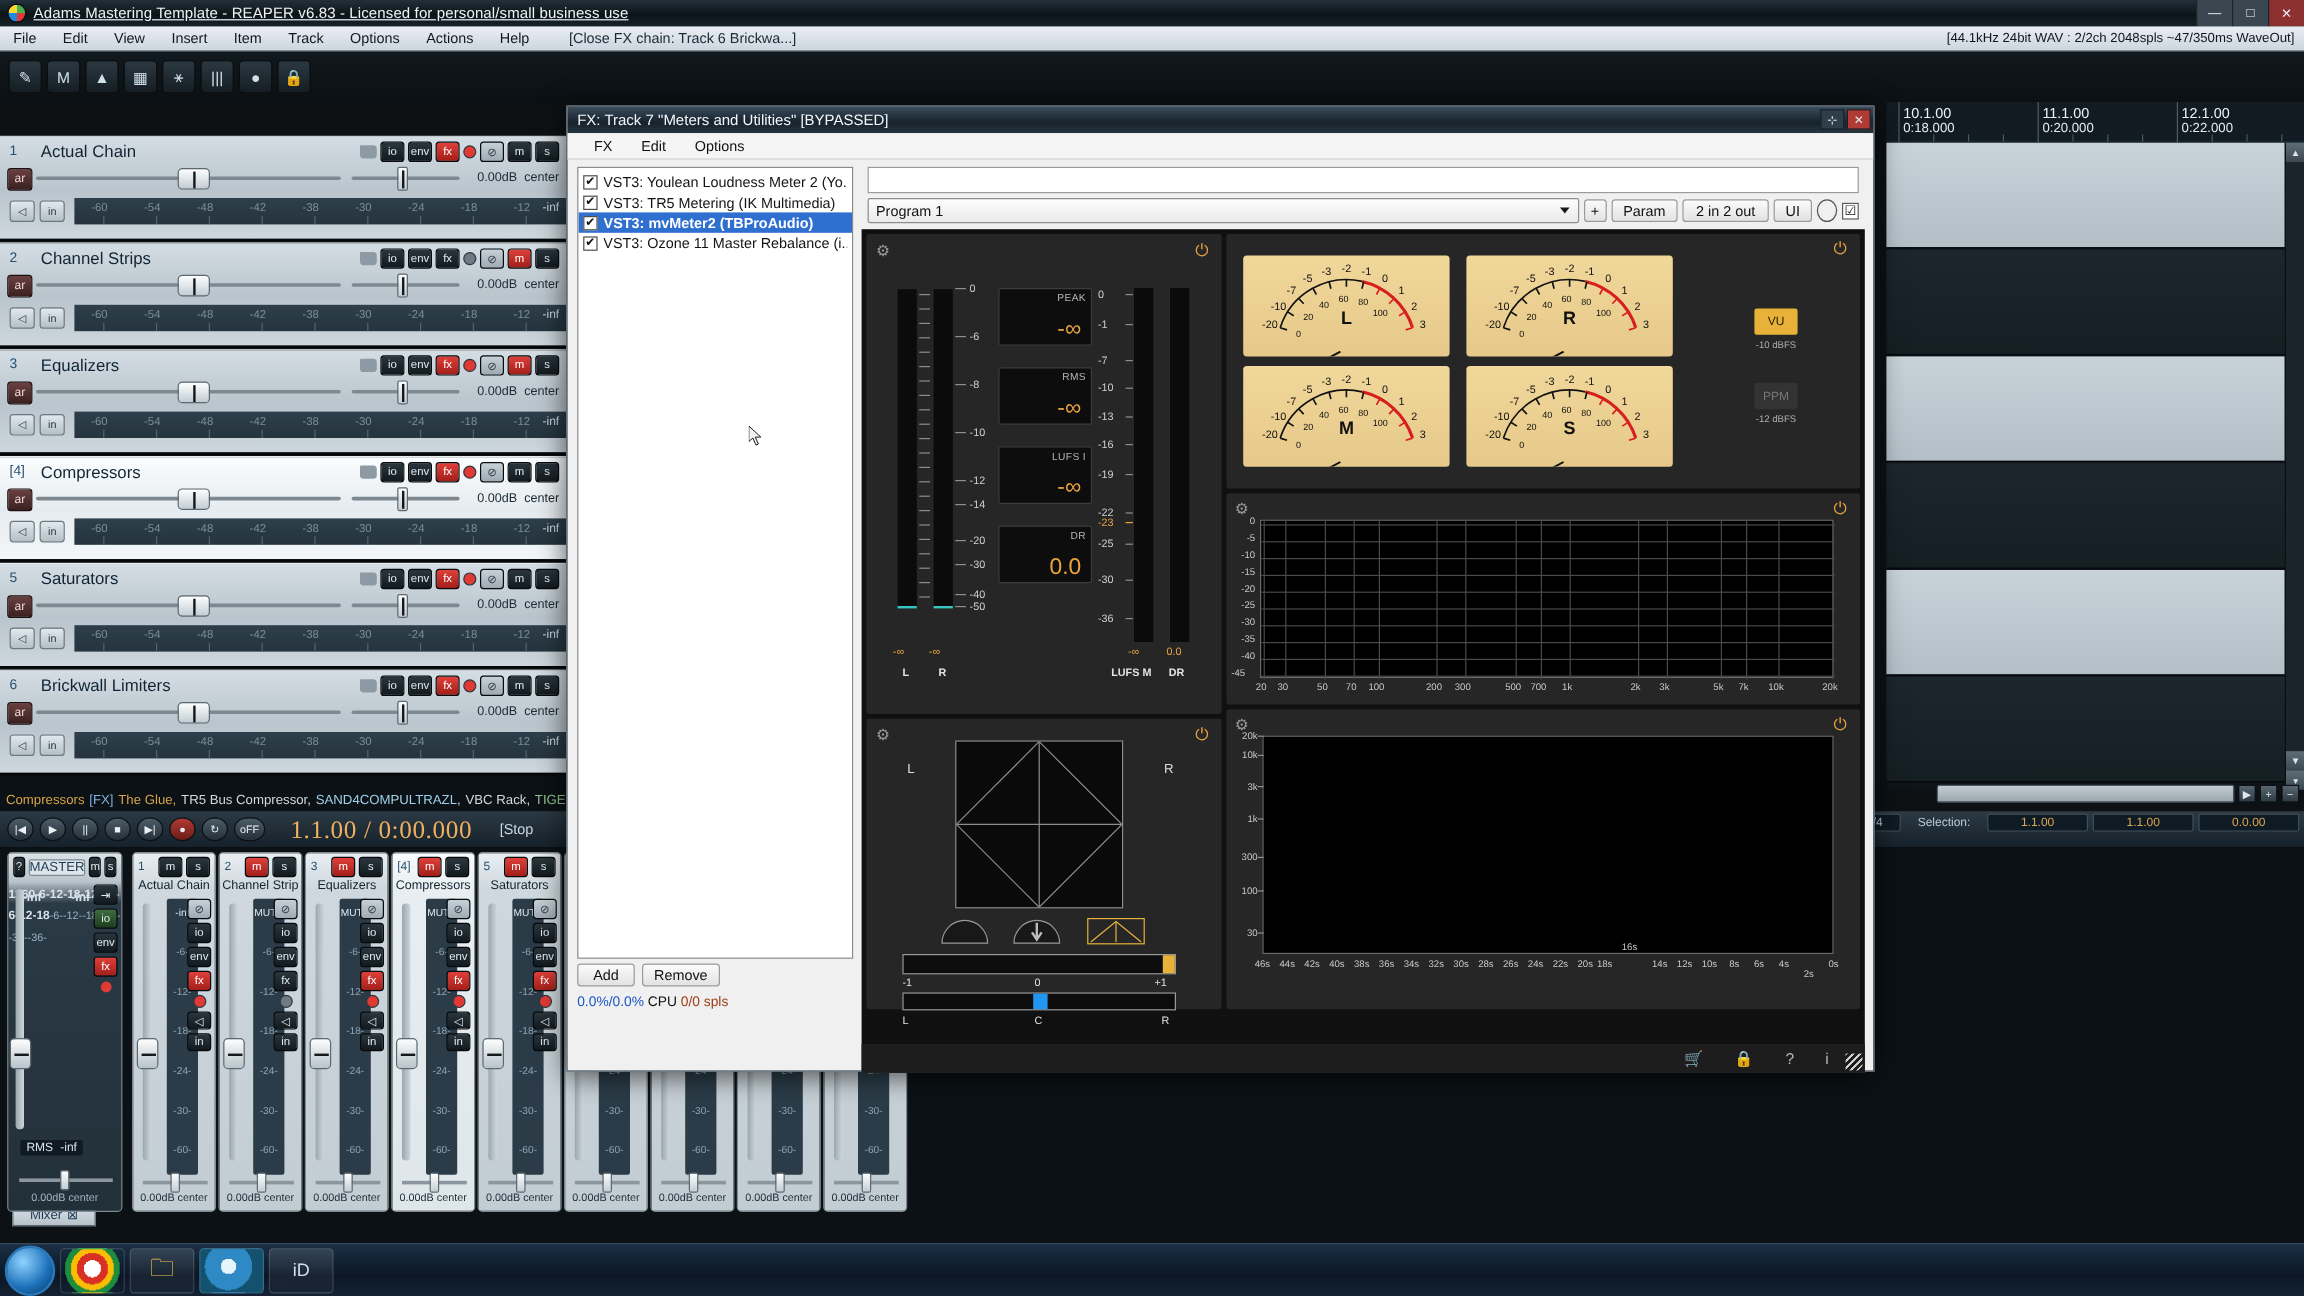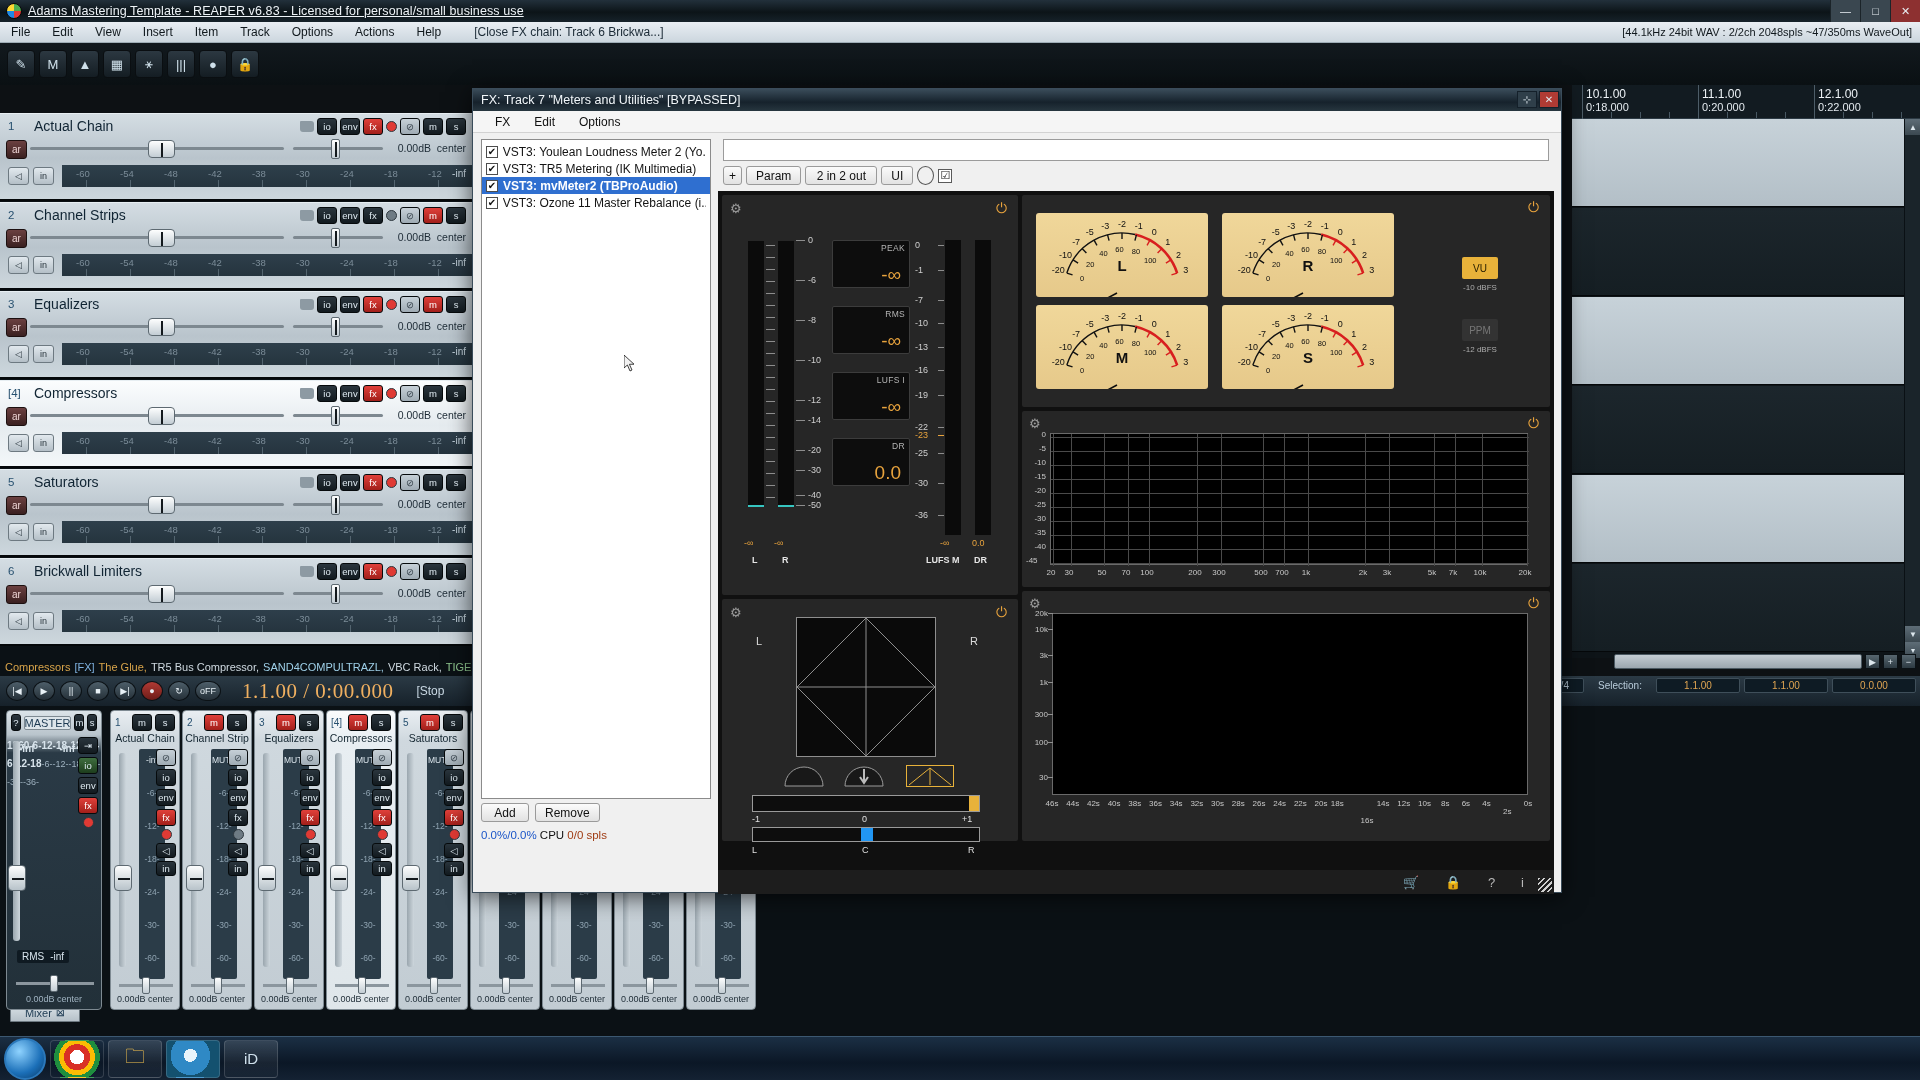--- a/index.html
+++ b/index.html
@@ -1001,20 +1001,24 @@
       <div class="wbtn">Remove</div>
     </div>
     <div id="cpu">
       <span class="b">0.0%/0.0%</span><span class="k"> CPU </span><span class="o">0/0 spls</span>
     </div>
   </div>
 
   <div id="fxright">
     <div id="presetblank"></div>
     <div id="presetrow">
+      <div id="presetsel">
+        <span>Program 1</span>
+        <span class="caret"></span>
+      </div>
       <div class="wbtn" style="min-width:18px;padding:0 5px;">+</div>
       <div class="wbtn" style="min-width:44px;">Param</div>
       <div class="wbtn" style="min-width:72px;">2 in 2 out</div>
       <div class="wbtn" style="min-width:28px;">UI</div>
       <div style="width:17px;height:19px;border:1px solid #555;border-radius:50%;"></div>
       <div style="width:14px;height:14px;border:1px solid #5a5a5a;background:#fff;font-size:11px;display:flex;align-items:center;justify-content:center;color:#111;">☑</div>
     </div>
 
     <div id="pluginhost">
 
@@ -1364,21 +1368,21 @@
           <div class="axlbl" style="left:122.47826086956522px;top:208px;width:22px;text-align:center">36s</div>
           <div class="axlbl" style="left:143.17391304347825px;top:208px;width:22px;text-align:center">34s</div>
           <div class="axlbl" style="left:163.8695652173913px;top:208px;width:22px;text-align:center">32s</div>
           <div class="axlbl" style="left:184.56521739130434px;top:208px;width:22px;text-align:center">30s</div>
           <div class="axlbl" style="left:205.26086956521738px;top:208px;width:22px;text-align:center">28s</div>
           <div class="axlbl" style="left:225.95652173913044px;top:208px;width:22px;text-align:center">26s</div>
           <div class="axlbl" style="left:246.6521739130435px;top:208px;width:22px;text-align:center">24s</div>
           <div class="axlbl" style="left:267.3478260869565px;top:208px;width:22px;text-align:center">22s</div>
           <div class="axlbl" style="left:288.04347826086956px;top:208px;width:22px;text-align:center">20s</div>
           <div class="axlbl" style="left:308.7391304347826px;top:208px;width:22px;text-align:left">18s</div>
-          <div class="axlbl" style="left:329.4347826086956px;top:225px;width:22px;text-align:right">16s</div>
+          <div class="axlbl" style="left:329.4347826086956px;top:194px;width:22px;text-align:left">16s</div>
           <div class="axlbl" style="left:350.1304347826087px;top:208px;width:22px;text-align:center">14s</div>
           <div class="axlbl" style="left:370.82608695652175px;top:208px;width:22px;text-align:center">12s</div>
           <div class="axlbl" style="left:391.52173913043475px;top:208px;width:22px;text-align:center">10s</div>
           <div class="axlbl" style="left:412.2173913043478px;top:208px;width:22px;text-align:center">8s</div>
           <div class="axlbl" style="left:432.9130434782609px;top:208px;width:22px;text-align:center">6s</div>
           <div class="axlbl" style="left:453.6086956521739px;top:208px;width:22px;text-align:center">4s</div>
           <div class="axlbl" style="left:474.30434782608694px;top:216px;width:22px;text-align:center">2s</div>
           <div class="axlbl" style="left:495px;top:208px;width:22px;text-align:center">0s</div>
         </div>
 

